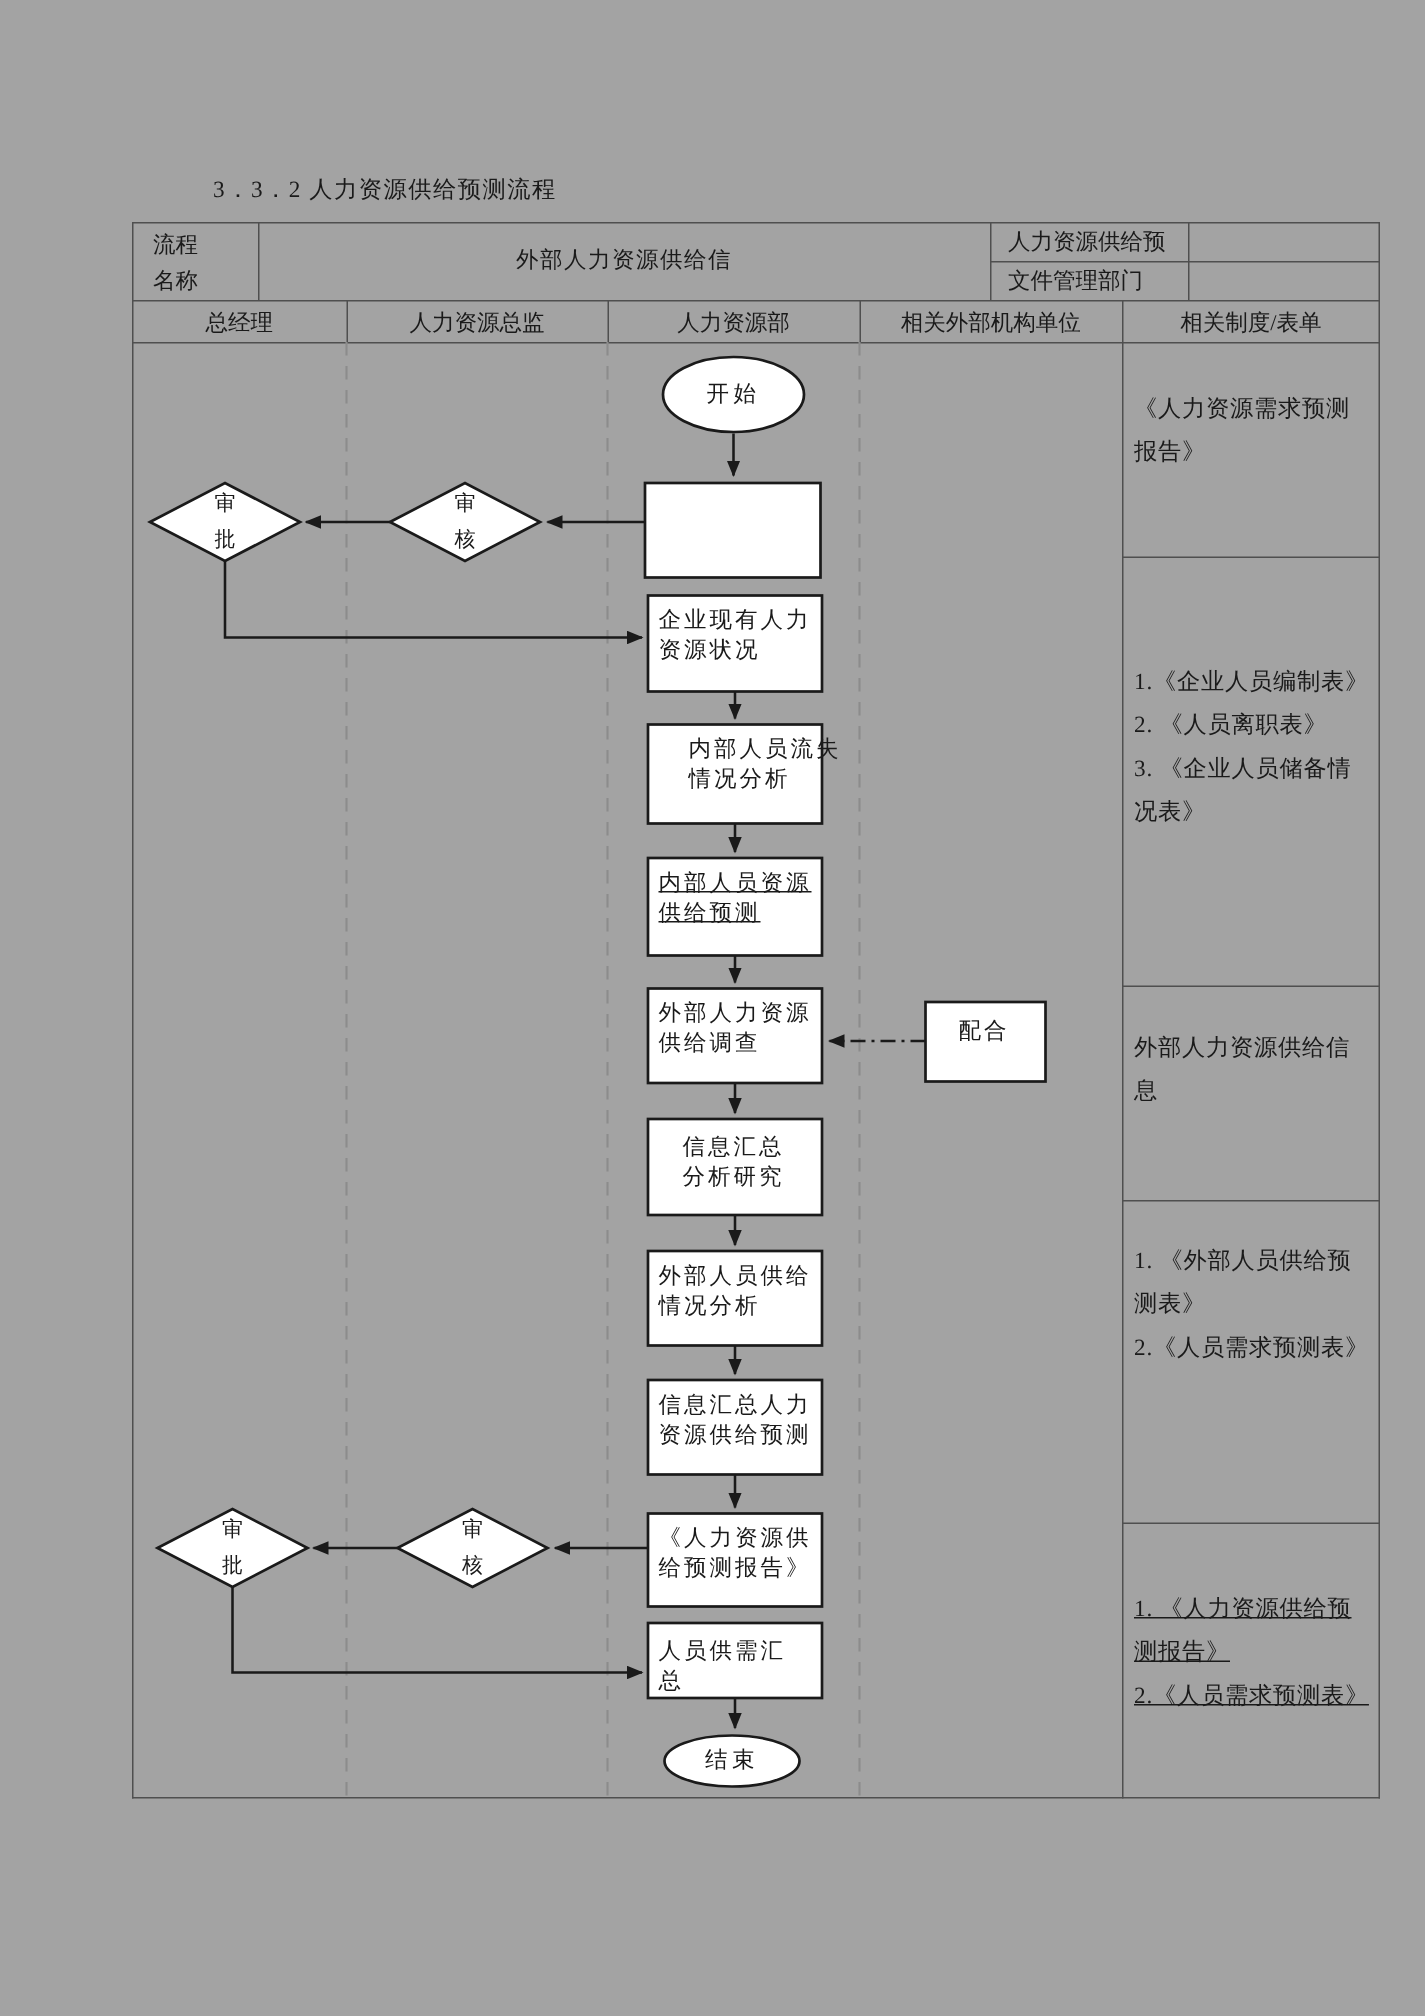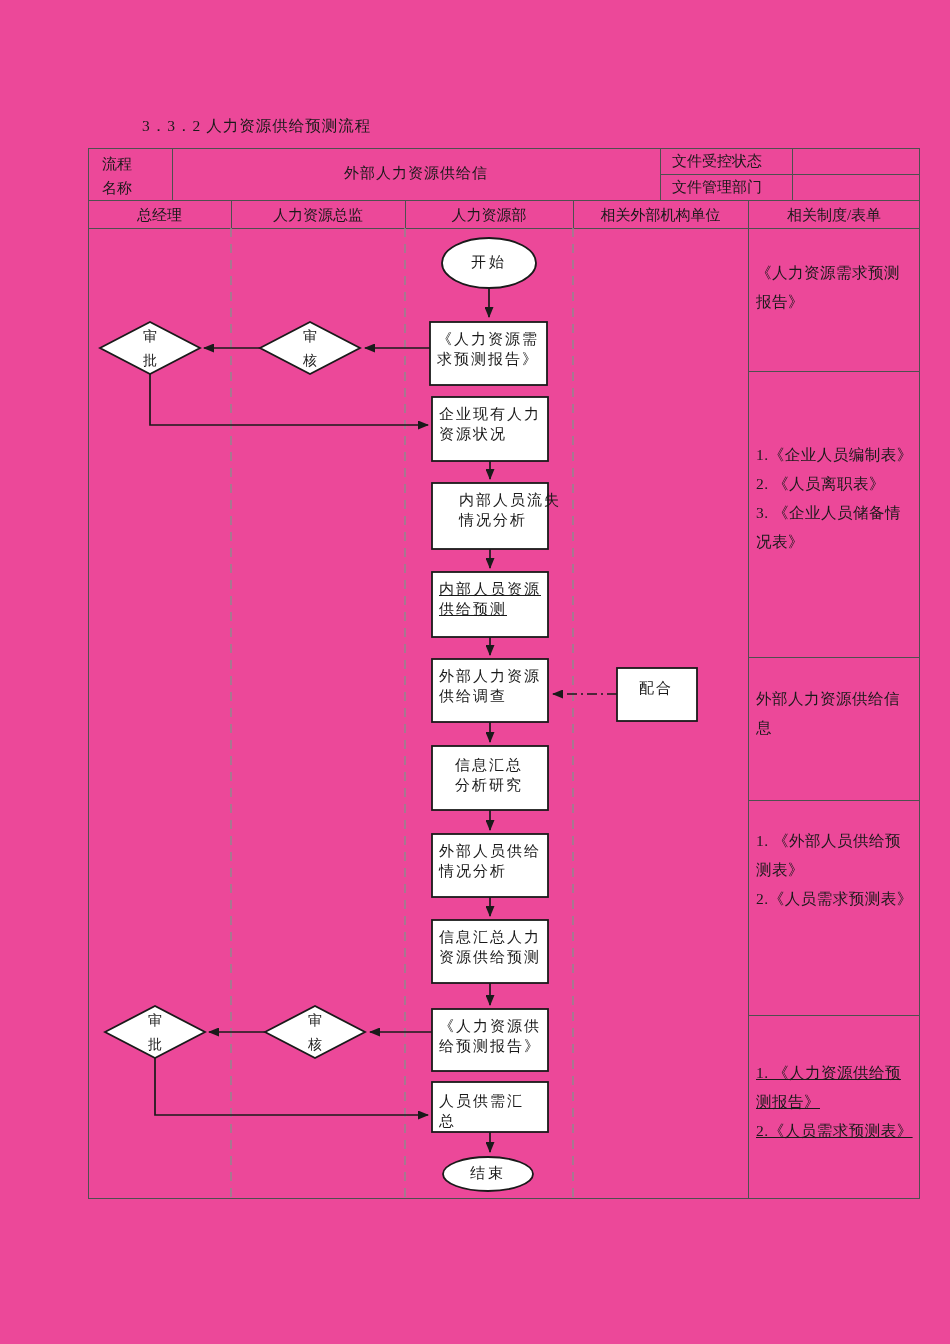--- a/index.html
+++ b/index.html
@@ -1,18 +1,18 @@
 <!DOCTYPE html>
 <html><head>
 <meta charset="utf-8">
 <style>
   * { margin:0; padding:0; box-sizing:border-box; }
   html,body { background:#fff; }
   .page {
-    position:relative; width:950px; height:1344px; background:#ec4899;
+    position:relative; width:950px; height:1344px; background:#a3a3a3;
     font-family:"Liberation Serif","DejaVu Serif",serif; color:#1a1a1a;
     overflow:hidden;
   }
   .tline { position:absolute; background:#4f4f4f; }
   .txt { position:absolute; white-space:pre-line; }
   .heading { font-size:15.5px; letter-spacing:1px; }
   .hcell { font-size:15px; }
   .lane-h { font-size:15px; text-align:center; }
   .node-label {
     font-size:15px; line-height:20px; letter-spacing:2px;
@@ -55,21 +55,21 @@
 
   <div class="tline" style="left:748px; top:228px; width:1px; height:971px;"></div>
   <div class="tline" style="left:748px; top:371px; width:172px; height:1px;"></div>
   <div class="tline" style="left:748px; top:657px; width:172px; height:1px;"></div>
   <div class="tline" style="left:748px; top:800px; width:172px; height:1px;"></div>
   <div class="tline" style="left:748px; top:1015px; width:172px; height:1px;"></div>
 
   <div class="txt hcell" style="left:102px; top:152px; line-height:24px;">流程
 名称</div>
   <div class="txt hcell" style="left:172px; top:164px; width:488px; text-align:center; letter-spacing:1px;">外部人力资源供给信</div>
-  <div class="txt hcell" style="left:672px; top:152px;">文件受控状态</div>
+  <div class="txt hcell" style="left:672px; top:152px;">人力资源供给预</div>
   <div class="txt hcell" style="left:800px; top:152px; width:112px;"></div>
   <div class="txt hcell" style="left:672px; top:178px;">文件管理部门</div>
   <div class="txt hcell" style="left:800px; top:178px; width:112px;"></div>
 
   <div class="txt lane-h" style="left:88px;  top:206px; width:143px;">总经理</div>
   <div class="txt lane-h" style="left:231px; top:206px; width:174px;">人力资源总监</div>
   <div class="txt lane-h" style="left:405px; top:206px; width:168px;">人力资源部</div>
   <div class="txt lane-h" style="left:573px; top:206px; width:175px;">相关外部机构单位</div>
   <div class="txt lane-h" style="left:748px; top:206px; width:172px;">相关制度/表单</div>
 
@@ -121,22 +121,20 @@
       <rect x="432" y="1009" width="116" height="62"></rect>
       <polygon points="105,1032 155,1006 205,1032 155,1058"></polygon>
       <polygon points="265,1032 315,1006 365,1032 315,1058"></polygon>
       <rect x="432" y="1082" width="116" height="50"></rect>
       <ellipse cx="488" cy="1174" rx="45" ry="17"></ellipse>
     </g>
   </svg>
 
   <div class="txt term-label" style="left:442px; top:253px; width:94px;">开始</div>
 
-  <div class="txt node-label" style="left:430px; top:325px; width:117px;">《人力资源需
-求预测报告》</div>
 
   <div class="txt dia-label" style="left:292px; top:325px; width:36px;">审
 核</div>
   <div class="txt dia-label" style="left:132px; top:325px; width:36px;">审
 批</div>
 
   <div class="txt node-label" style="left:432px; top:400px; width:116px;">企业现有人力
 资源状况</div>
   <div class="txt node-label" style="left:452px; top:486px; width:116px;">内部人员流失
 情况分析</div>

